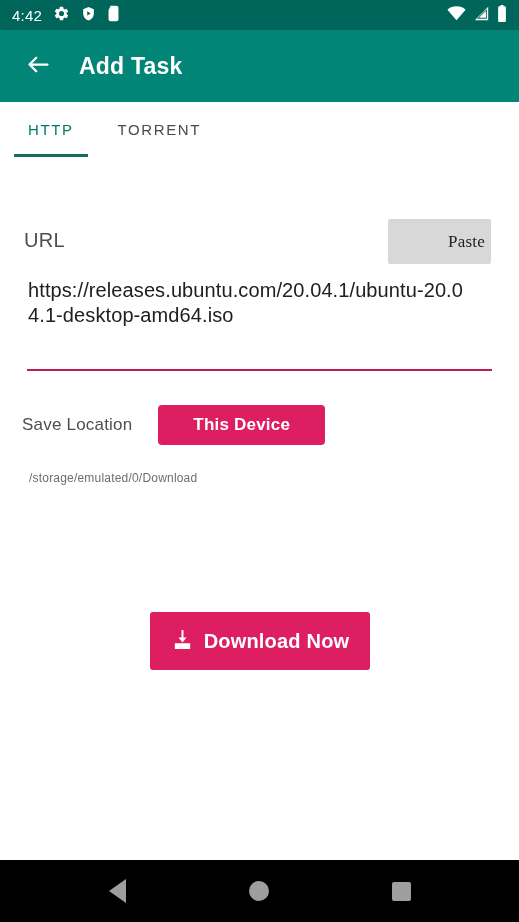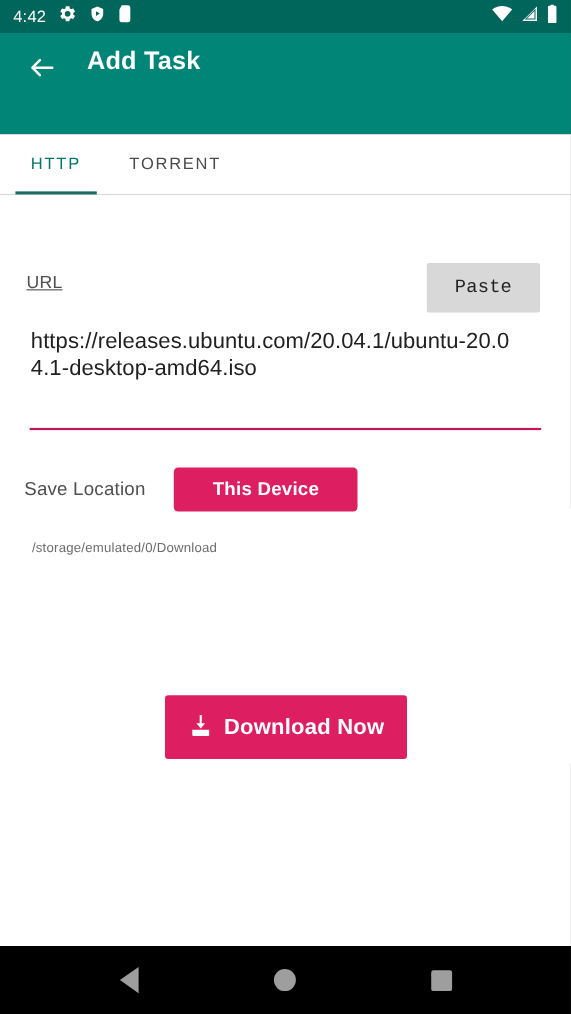--- a/index.html
+++ b/index.html
@@ -47,25 +47,25 @@
   .status-right {
     margin-left: auto;
     display: flex;
     align-items: center;
     gap: 7px;
   }
   .sicon { display: block; }
 
   
   .app-bar {
-    height: 92px;
+    height: 72px;
     background: #008577;
     display: flex;
-    align-items: flex-start;
-    padding: 12px 16px;
+    align-items: center;
+    padding: 0 16px;
     box-sizing: border-box;
     flex: 0 0 auto;
   }
   .back-btn {
     width: 44px;
     height: 44px;
     display: flex;
     align-items: center;
     justify-content: center;
     cursor: pointer;
@@ -133,39 +133,39 @@
     position: absolute;
     left: 0;
     right: 0;
     top: 58px;
     height: 50px;
   }
   .url-label {
     position: absolute;
     left: 24px;
     top: 14px;
-    font-size: 16px;
+    font-size: 20px;
     color: #4f4f4f;
     letter-spacing: 0.3px;
-    text-decoration: underline;
   }
   .paste-btn {
     position: absolute;
     right: 28px;
     top: 4px;
     width: 103px;
     height: 45px;
     background: #d8d8d8;
     border: none;
     border-radius: 2px;
-    font-family: Liberation Mono, monospace;
+    font-family: Liberation Serif, serif;
     font-size: 17px;
     color: #1f1f1f;
     cursor: pointer;
     letter-spacing: 0.2px;
+    text-align: right;
   }
   .url-value {
     position: absolute;
     left: 28px;
     right: 40px;
     top: 121px;
     font-size: 20px;
     color: #202020;
     line-height: 25px;
     letter-spacing: 0.1px;

